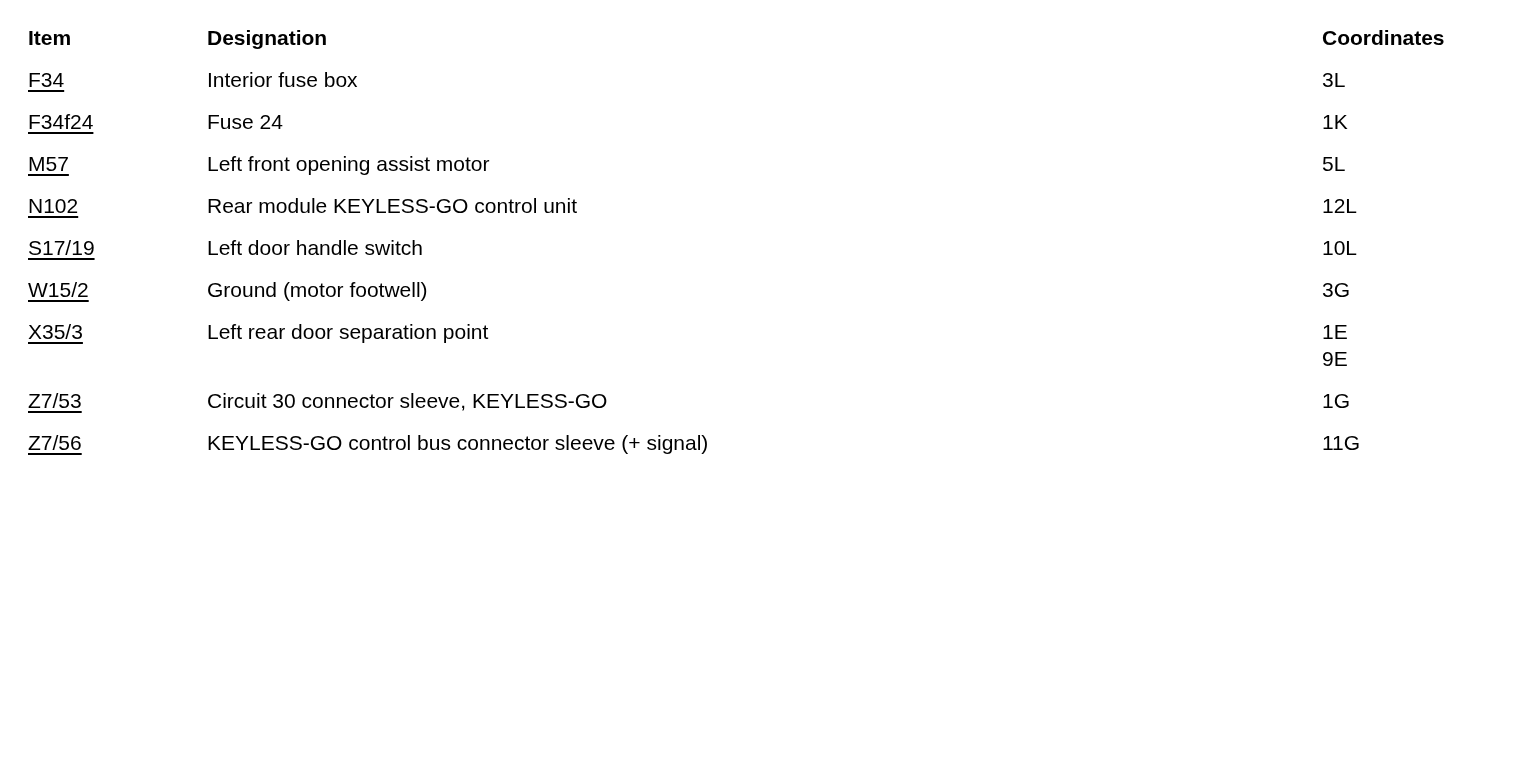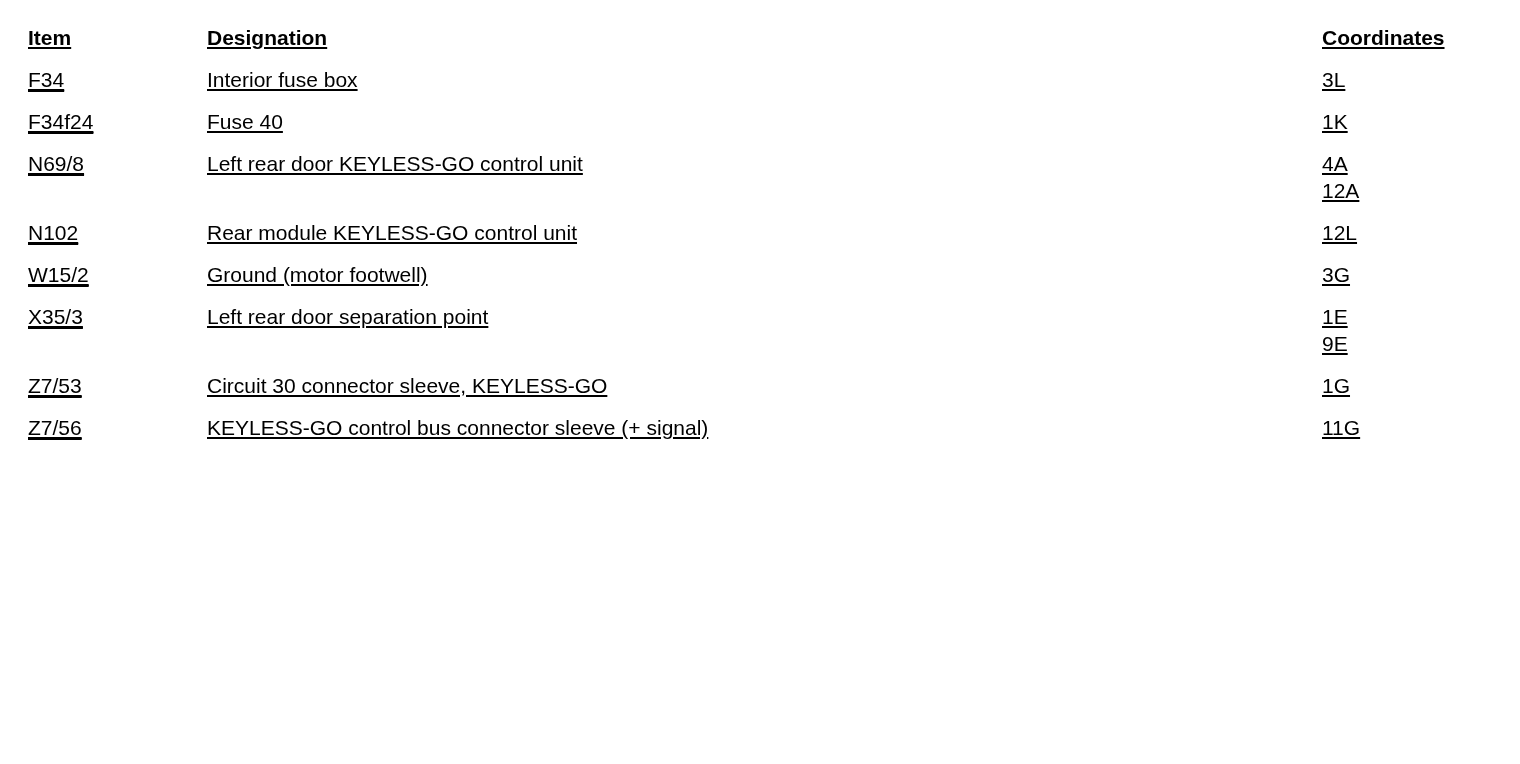--- a/index.html
+++ b/index.html
@@ -16,21 +16,20 @@
     font-size: 21px;
     line-height: 27px;
   }
   .page {
     padding: 24px 0 0 28px;
   }
   table.legend {
     border-collapse: collapse;
     table-layout: fixed;
     width: 1470px;
-    text-decoration: underline;
   }
   th, td {
     text-align: left;
     vertical-align: top;
     padding: 0 0 15px 0;
     font-weight: normal;
   }
   th {
     font-weight: bold;
   }
@@ -74,54 +73,64 @@
     <td>
             <span class="coord-line">3L</span>
           </td>
   </tr>
 
   <tr>
     <td>
       <a class="item-link">F34f24</a>
     </td>
     <td>
-      <span>Fuse 40</span>
+      <span>Fuse 24</span>
     </td>
     <td>
             <span class="coord-line">1K</span>
           </td>
   </tr>
 
+  <tr>
+    <td>
+      <a class="item-link">M57</a>
+    </td>
+    <td>
+      <span>Left front opening assist motor</span>
+    </td>
+    <td>
+            <span class="coord-line">5L</span>
+          </td>
+  </tr>
 
 
-  <tr>
-    <td>
-      <a class="item-link">N69/8</a>
-    </td>
-    <td>
-      <span>Left rear door KEYLESS-GO control unit</span>
-    </td>
-    <td>
-            <span class="coord-line">4A</span>
-            <span class="coord-line">12A</span>
-          </td>
-  </tr>
 
   <tr>
     <td>
       <a class="item-link">N102</a>
     </td>
     <td>
       <span>Rear module KEYLESS-GO control unit</span>
     </td>
     <td>
             <span class="coord-line">12L</span>
           </td>
   </tr>
 
+  <tr>
+    <td>
+      <a class="item-link">S17/19</a>
+    </td>
+    <td>
+      <span>Left door handle switch</span>
+    </td>
+    <td>
+            <span class="coord-line">10L</span>
+          </td>
+  </tr>
 
 
   <tr>
     <td>
       <a class="item-link">W15/2</a>
     </td>
     <td>
       <span>Ground (motor footwell)</span>
     </td>
     <td>

